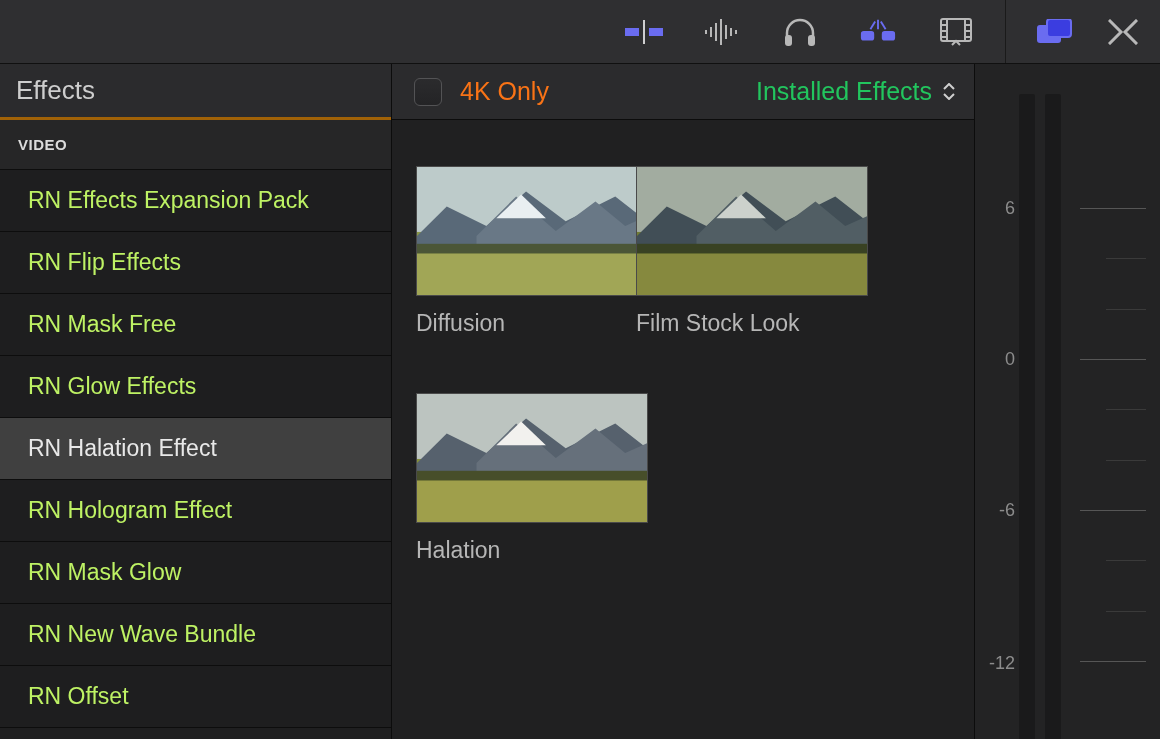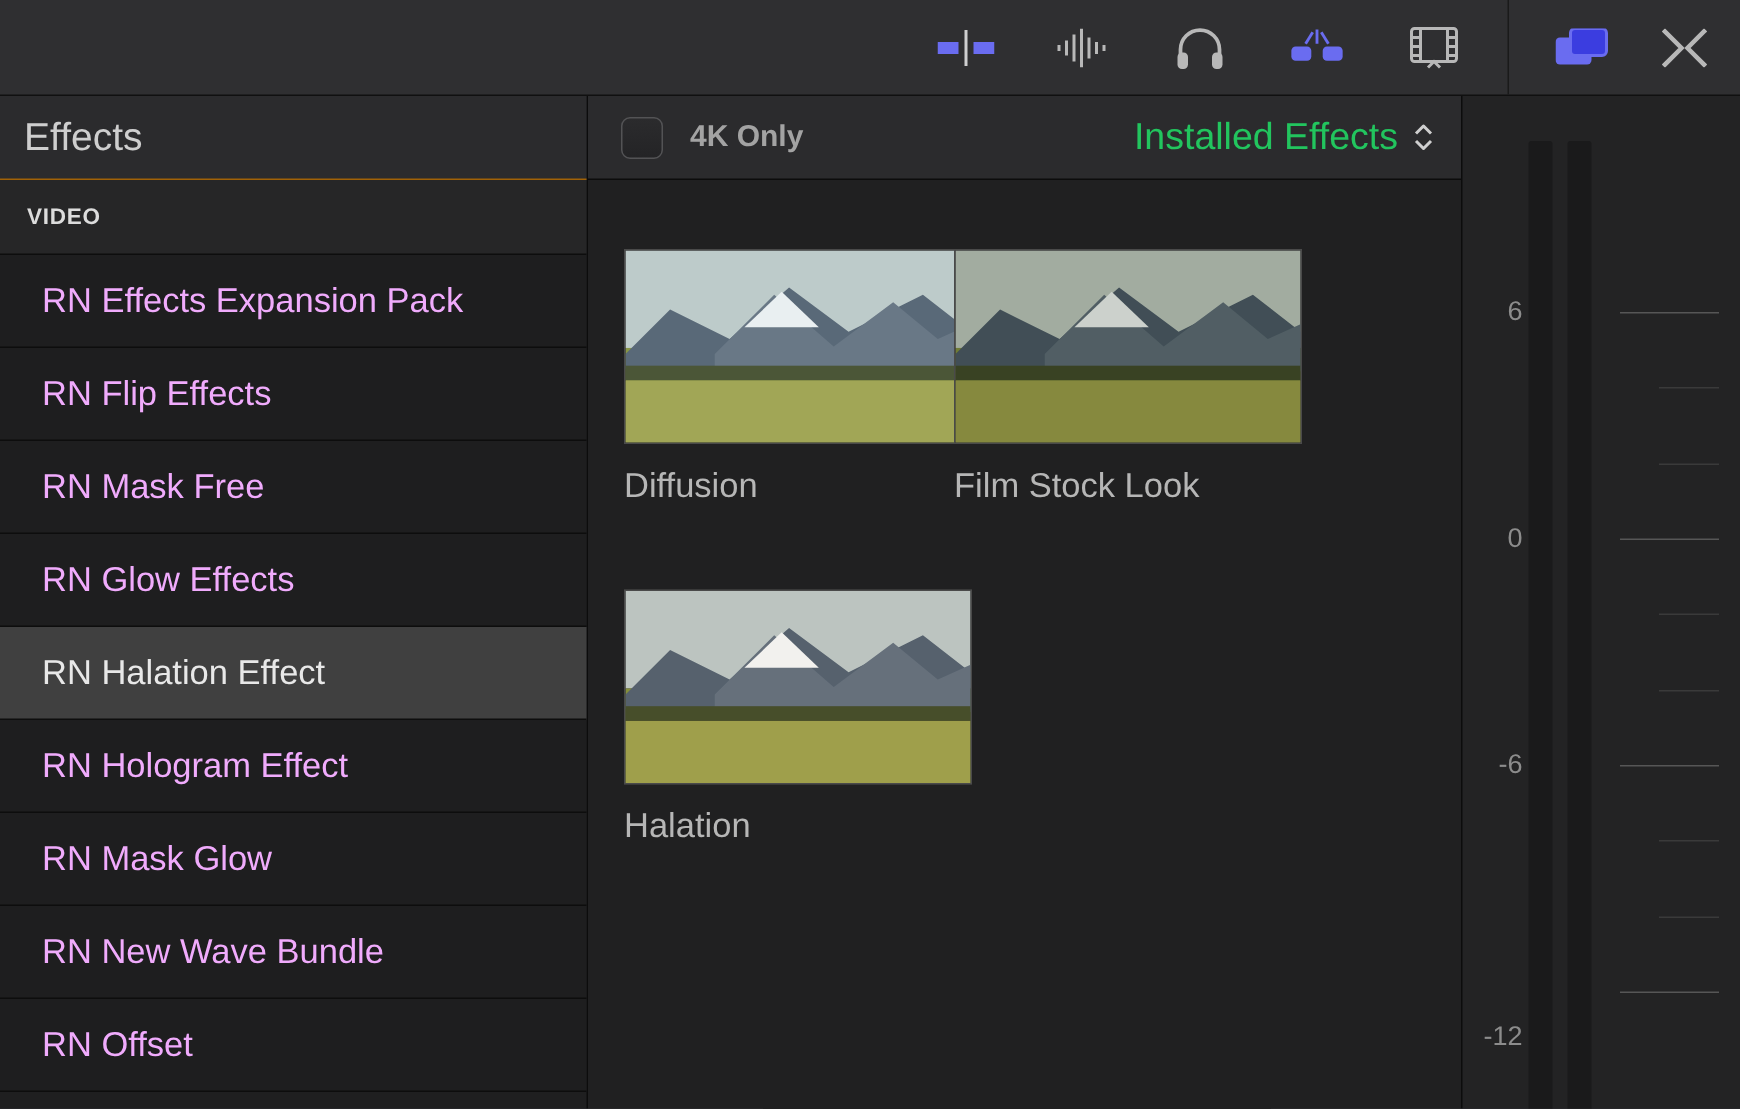--- a/index.html
+++ b/index.html
@@ -71,41 +71,41 @@
     border-right: 1px solid #0c0c0c;
   }
   .sidebar .panel-title {
     height: 56px;
     display: flex;
     align-items: center;
     padding-left: 16px;
     font-size: 26px;
     color: #cecece;
     background: #2b2b2d;
-    border-bottom: 1px solid #a16207;
+    border-bottom: 3px solid #a16207;
   }
   .sidebar .cat-header {
     height: 50px;
     display: flex;
     align-items: center;
     padding-left: 18px;
     font-size: 15px;
     font-weight: 700;
     letter-spacing: 0.5px;
     color: #dcdcdc;
     background: #262627;
     border-bottom: 1px solid #0d0d0d;
   }
   .sidebar .cat-item {
     height: 62px;
     display: flex;
     align-items: center;
     padding-left: 28px;
     font-size: 23px;
-    color: #f0abfc;
+    color: #bef264;
     background: #1e1e1f;
     border-bottom: 1px solid #0d0d0d;
     cursor: pointer;
   }
   .sidebar .cat-item.selected {
     background: #404040;
     color: #e8e8e8;
   }
   
   .browser {
@@ -127,23 +127,22 @@
   .chk {
     width: 28px;
     height: 28px;
     border-radius: 6px;
     border: 1px solid #535355;
     background: linear-gradient(#2b2b2d,#242426);
     flex: 0 0 auto;
     cursor: pointer;
   }
   .chk-label {
-    font-size: 20px;
-    color: #a3a3a3;
-    font-weight: bold;
+    font-size: 25px;
+    color: #f97316;
   }
   .spacer { flex: 1; }
   .dropdown {
     font-size: 25px;
     color: #22c55e;
     display: flex;
     align-items: center;
     gap: 10px;
     cursor: pointer;
   }
@@ -403,18 +402,18 @@
           <div class="tick-subline" style="top: 244.667px;"></div>
           <div class="tick-line" style="top: 295px;"></div>
           <div class="tick-label" style="top: 295px;">0</div>
           <div class="tick-subline" style="top: 345.333px;"></div>
           <div class="tick-subline" style="top: 395.667px;"></div>
           <div class="tick-line" style="top: 446px;"></div>
           <div class="tick-label" style="top: 446px;">-6</div>
           <div class="tick-subline" style="top: 496.333px;"></div>
           <div class="tick-subline" style="top: 546.667px;"></div>
           <div class="tick-line" style="top: 597px;"></div>
-          <div class="tick-label" style="top: 627px;">-12</div>
+          <div class="tick-label" style="top: 599px;">-12</div>
         </div>
     </div>
 
   </div>
 </div>
 
 </body></html>

